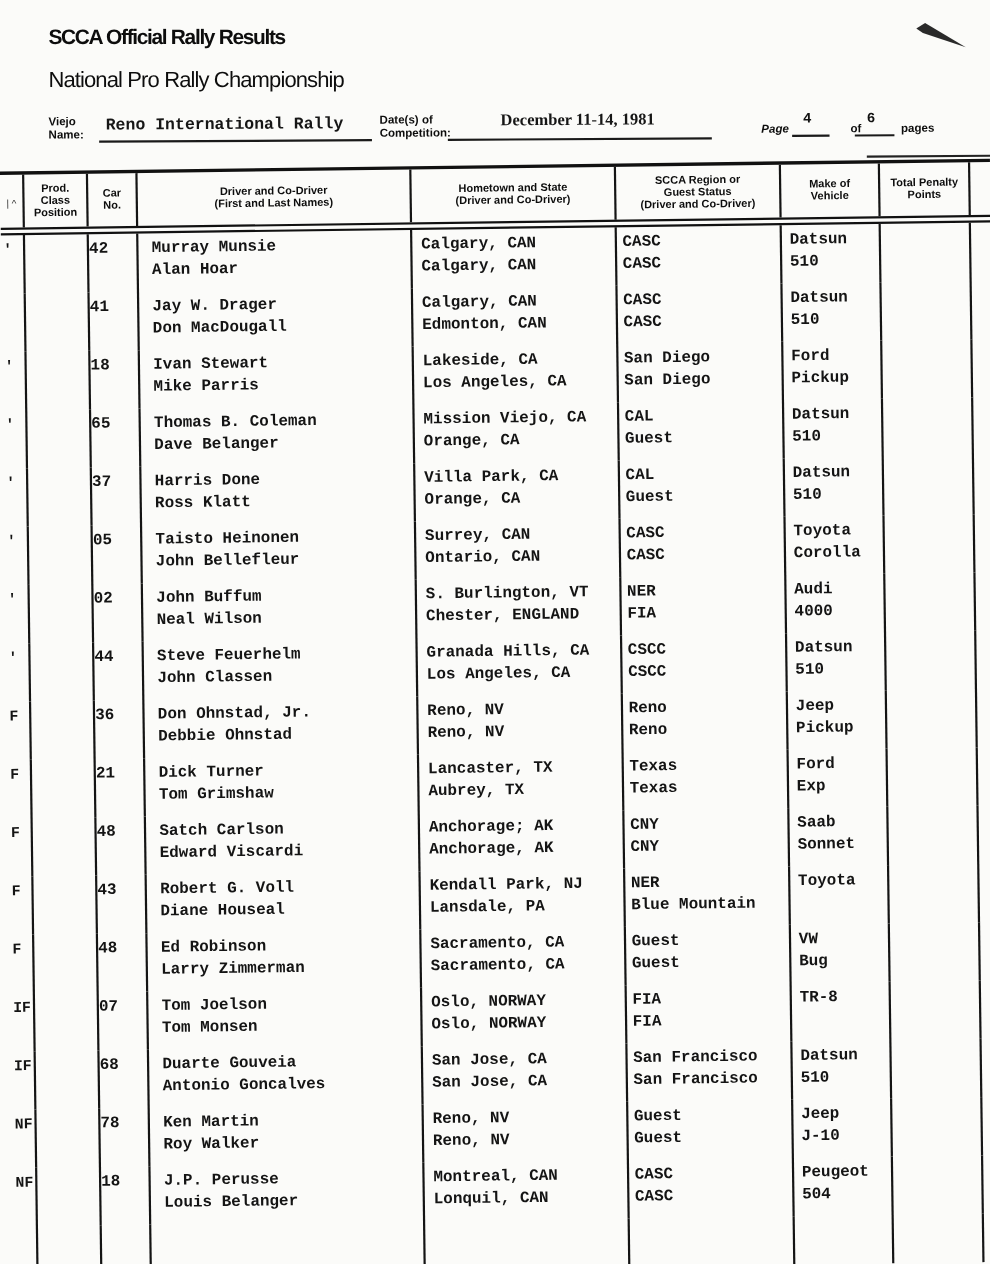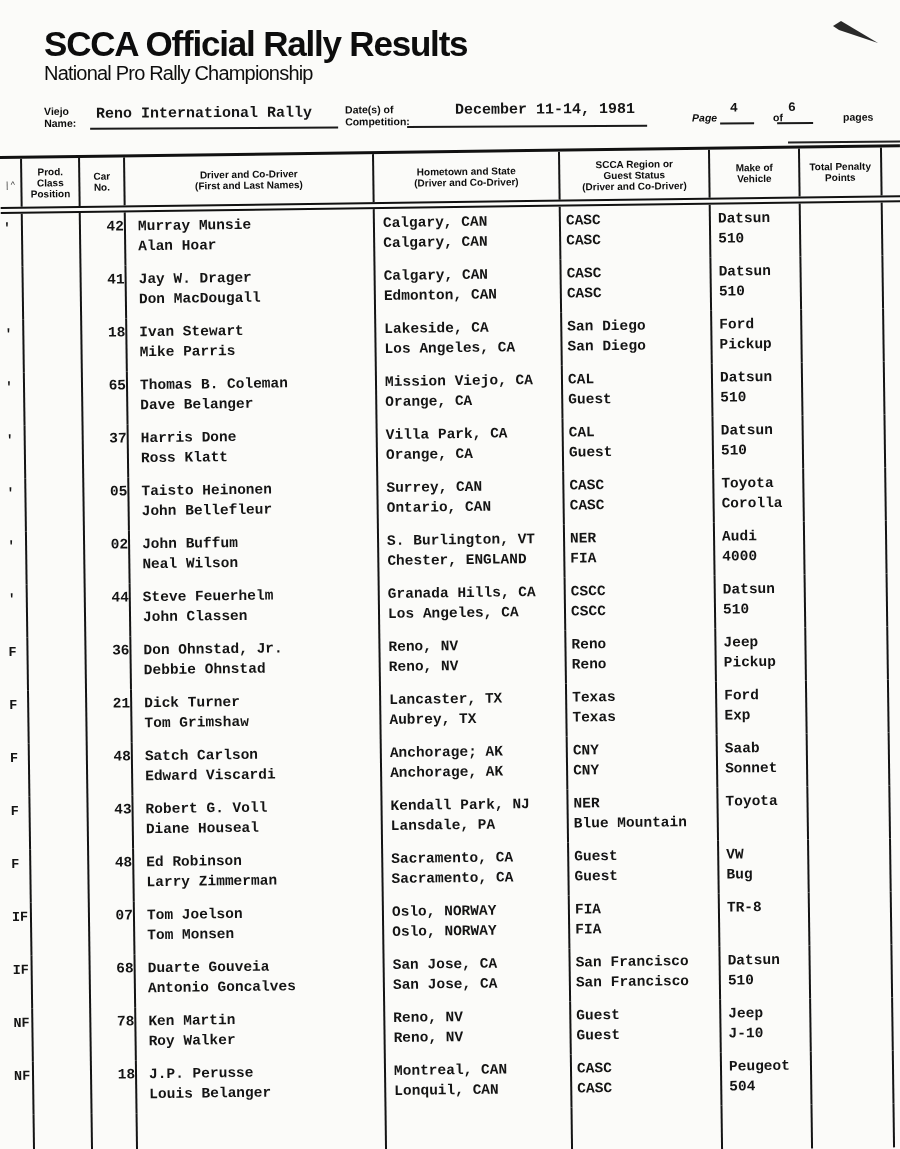--- a/index.html
+++ b/index.html
@@ -4,21 +4,21 @@
 <style>
   html,body{margin:0;padding:0;}
   body{
     width:900px;height:1149px;position:relative;overflow:hidden;
     background:#fbfbf9;color:#121212;
     font-family:"Liberation Sans", sans-serif;
   }
   
   .title{
     position:absolute;left:44px;top:24px;
-    font-size:35px;font-weight:bold;letter-spacing:-1.2px;color:#0d0d0d;
+    font-size:19px;font-weight:bold;letter-spacing:-1.2px;color:#0d0d0d;
   }
   .subtitle{
     position:absolute;left:44px;top:62px;
     font-size:20px;font-weight:normal;letter-spacing:-0.8px;color:#0d0d0d;
   }
   .form-row{
     position:absolute;left:44px;top:102px;width:846px;height:40px;
     transform:rotate(-0.3deg);transform-origin:0 0;
   }
   .flabel{
@@ -61,50 +61,50 @@
   .hedge{font-size:9px;line-height:13px;padding-top:5px;text-align:left;
     display:block;color:#333;}
   .trow{display:flex;height:53px;}
   .tfill{display:flex;height:44px;}
   .bcell{
     padding-top:5px;white-space:pre-line;
     font-family:"Liberation Mono","DejaVu Sans Mono",monospace;
     font-size:14.5px;font-weight:600;line-height:19.5px;color:#141414;
   }
   .b-edge{padding-left:2px;font-size:13.5px;}
-  .b-car{text-align:right;}
+  .b-car{text-align:left;}
   .b-driver{padding-left:12px;}
   .b-home{padding-left:8px;}
   .b-region{padding-left:5px;}
   .b-make{padding-left:7px;}
 </style>
 </head>
 <body>
 
 <div class="title">SCCA Official Rally Results</div>
 <div class="subtitle">National Pro Rally Championship</div>
 
 <div class="form-row">
   <div class="flabel" style="left:0;top:4px;">Viejo
 Name:</div>
   <div class="fvalue" style="left:52px;top:4px;">Reno International Rally</div>
   <div class="fline" style="left:46px;top:26px;width:248px;"></div>
 
   <div class="flabel" style="left:301px;top:4px;">Date(s) of
 Competition:</div>
-  <div class="fvalue" style="left:411px;top:2px;">December 11-14, 1981</div>
+  <div class="fvalue" style="left:411px;top:2px;font-family:Liberation Serif, serif;">December 11-14, 1981</div>
   <div class="fline" style="left:363px;top:26px;width:240px;"></div>
 
   <div class="flabel" style="left:648px;top:14px;font-style:italic;">Page</div>
   <div class="pgnum" style="left:686px;top:2px;">4</div>
   <div class="fline" style="left:676px;top:24px;width:34px;"></div>
   <div class="flabel" style="left:716px;top:14px;margin-left:13px;">of</div>
   <div class="pgnum" style="left:744px;top:2px;">6</div>
   <div class="fline" style="left:733px;top:24px;width:36px;"></div>
-  <div class="flabel" style="left:799px;top:14px;">pages</div>
+  <div class="flabel" style="left:775px;top:14px;">pages</div>
 </div>
 
 <div class="scan-line"></div>
 <svg class="pen-mark" width="48" height="28" viewBox="0 0 48 28">
   <path d="M1,6 L9,1 L46,23 L7,10 Z" fill="#2a2a2a"></path>
 </svg>
 
 <div class="table-wrap">
   <div class="topline"></div>
 

